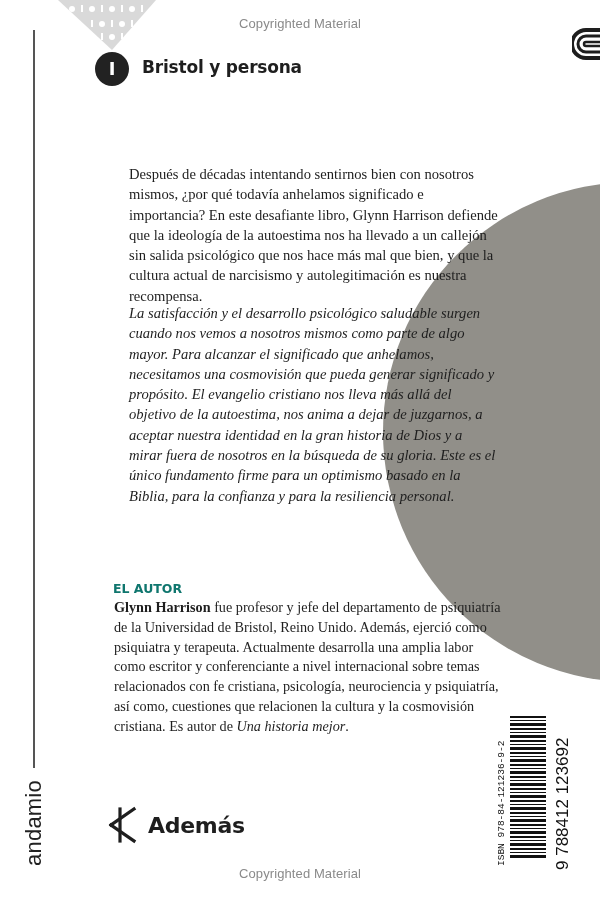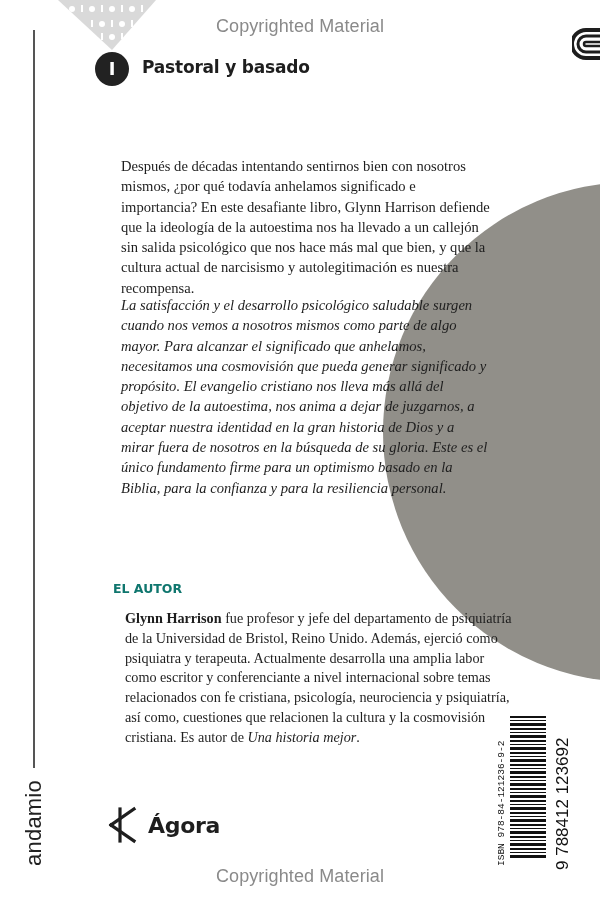--- a/index.html
+++ b/index.html
@@ -1,33 +1,33 @@
 <!DOCTYPE html>
 <html><head>
 <meta charset="utf-8">
 <style>
   html, body { margin: 0; padding: 0; }
   body { width: 600px; height: 902px; position: relative; overflow: hidden; background: #ffffff; font-family: "Liberation Serif", serif; color: #1e1e1e; }
   .abs { position: absolute; }
-  .watermark { font-family: "Liberation Sans", sans-serif; font-size: 18px; color: #8a8a8a; left: 0; width: 600px; text-align: center; letter-spacing: 0.1px; }
+  .watermark { font-family: "Liberation Sans", sans-serif; font-size: 13px; color: #8a8a8a; left: 0; width: 600px; text-align: center; letter-spacing: 0.1px; }
   #wm-top { top: 16px; }
   #wm-bottom { top: 866px; }
   #pattern { left: 58px; top: 0; width: 98px; height: 50px; }
   #vline { left: 33px; top: 30px; width: 2px; height: 738px; background: #555; }
   #brand-vertical { left: 14px; top: 778px; width: 40px; height: 90px; }
   #brand-vertical span { position: absolute; left: 50%; top: 50%; transform: translate(-50%, -50%) rotate(-90deg); font-family: "Liberation Sans", sans-serif; font-size: 22px; color: #222; letter-spacing: 0.2px; white-space: nowrap; }
   #series-badge { left: 95px; top: 52px; width: 34px; height: 34px; border-radius: 50%; background: #222; color: #fff; font-family: "DejaVu Sans", sans-serif; font-weight: bold; font-size: 18px; line-height: 34px; text-align: center; }
   #series-title { left: 142px; top: 57px; font-family: "DejaVu Sans", sans-serif; font-weight: bold; font-size: 17px; color: #1e1e1e; letter-spacing: -0.2px; }
   #corner-logo { left: 572px; top: 27px; width: 30px; height: 34px; }
   #circle { left: 383px; top: 182px; width: 500px; height: 500px; border-radius: 50%; background: #918f89; }
-  .para { left: 113px; width: 370px; font-size: 14.6px; line-height: 20.3px; margin: 8px; position: absolute; }
+  .para { left: 113px; width: 370px; font-size: 14.6px; line-height: 20.3px; margin: 16px; position: absolute; }
   #p1 { top: 148px; }
   #p2 { top: 287px; font-style: italic; }
   #author-heading { left: 113px; top: 581px; font-family: "DejaVu Sans", sans-serif; font-weight: bold; font-size: 12.5px; color: #0f766e; }
-  #author-bio { left: 113px; top: 597px; width: 390px; font-size: 14.2px; line-height: 19.8px; margin: 12px; position: absolute; }
+  #author-bio { left: 113px; top: 597px; width: 390px; font-size: 14.2px; line-height: 19.8px; margin: 1px; position: absolute; }
   #author-bio b { font-weight: bold; }
   #author-bio i { font-style: italic; }
   #agora-logo { left: 108px; top: 803px; height: 44px; display: flex; align-items: center; }
   #agora-logo svg { width: 30px; height: 40px; }
   #agora-logo span { font-family: "DejaVu Sans", sans-serif; font-weight: bold; font-size: 22px; color: #1e1e1e; margin-left: 10px; letter-spacing: -0.3px; }
   #barcode { left: 492px; top: 710px; width: 78px; height: 160px; }
 </style>
 </head>
 <body>
 
@@ -51,21 +51,21 @@
       <rect x="73" y="20" width="2" height="7"></rect>
     <circle cx="54" cy="37" r="3"></circle>
     <rect x="43" y="33" width="2" height="7"></rect>
       <rect x="63" y="33" width="2" height="6"></rect>
   </g>
 </svg>
 
 <div class="abs" id="vline"></div>
 
 <div class="abs" id="series-badge">I</div>
-<div class="abs" id="series-title">Pastoral y basado</div>
+<div class="abs" id="series-title">Bristol y persona</div>
 
 <svg class="abs" id="corner-logo" viewBox="0 0 30 34">
   <path d="M30 3 H14 A14 14 0 0 0 14 31 H30" fill="none" stroke="#1e1e1e" stroke-width="4"></path>
   <path d="M30 9 H14 A8 8 0 0 0 14 25 H30" fill="none" stroke="#1e1e1e" stroke-width="3"></path>
   <path d="M30 15 H14 A2 2 0 0 0 14 19 H30" fill="none" stroke="#1e1e1e" stroke-width="2.5"></path>
 </svg>
 
 <div class="abs" id="circle"></div>
 
 <p class="para" id="p1">Después de décadas intentando sentirnos bien con nosotros mismos, ¿por qué todavía anhelamos significado e importancia? En este desafiante libro, Glynn Harrison defiende que la ideología de la autoestima nos ha llevado a un callejón sin salida psicológico que nos hace más mal que bien, y que la cultura actual de narcisismo y autolegitimación es nuestra recompensa.</p>
@@ -79,21 +79,21 @@
   </div>
 
 <div class="abs" id="agora-logo">
   <svg viewBox="0 0 30 40">
     <g stroke="#1e1e1e" stroke-width="3.2" fill="none" stroke-linecap="square">
       <line x1="12" y1="4" x2="12" y2="36"></line>
       <line x1="26" y1="4" x2="3" y2="20"></line>
       <line x1="3" y1="20" x2="26" y2="36"></line>
     </g>
   </svg>
-  <span>Ágora</span>
+  <span>Además</span>
 </div>
 
 <svg class="abs" id="barcode" viewBox="0 0 78 160">
   <g id="bars" fill="#111">
       <rect x="18" y="6" width="36" height="2"></rect>
       <rect x="18" y="10" width="36" height="1"></rect>
       <rect x="18" y="13" width="36" height="3"></rect>
       <rect x="18" y="18" width="36" height="2"></rect>
       <rect x="18" y="22" width="36" height="1"></rect>
       <rect x="18" y="25" width="36" height="3"></rect>

